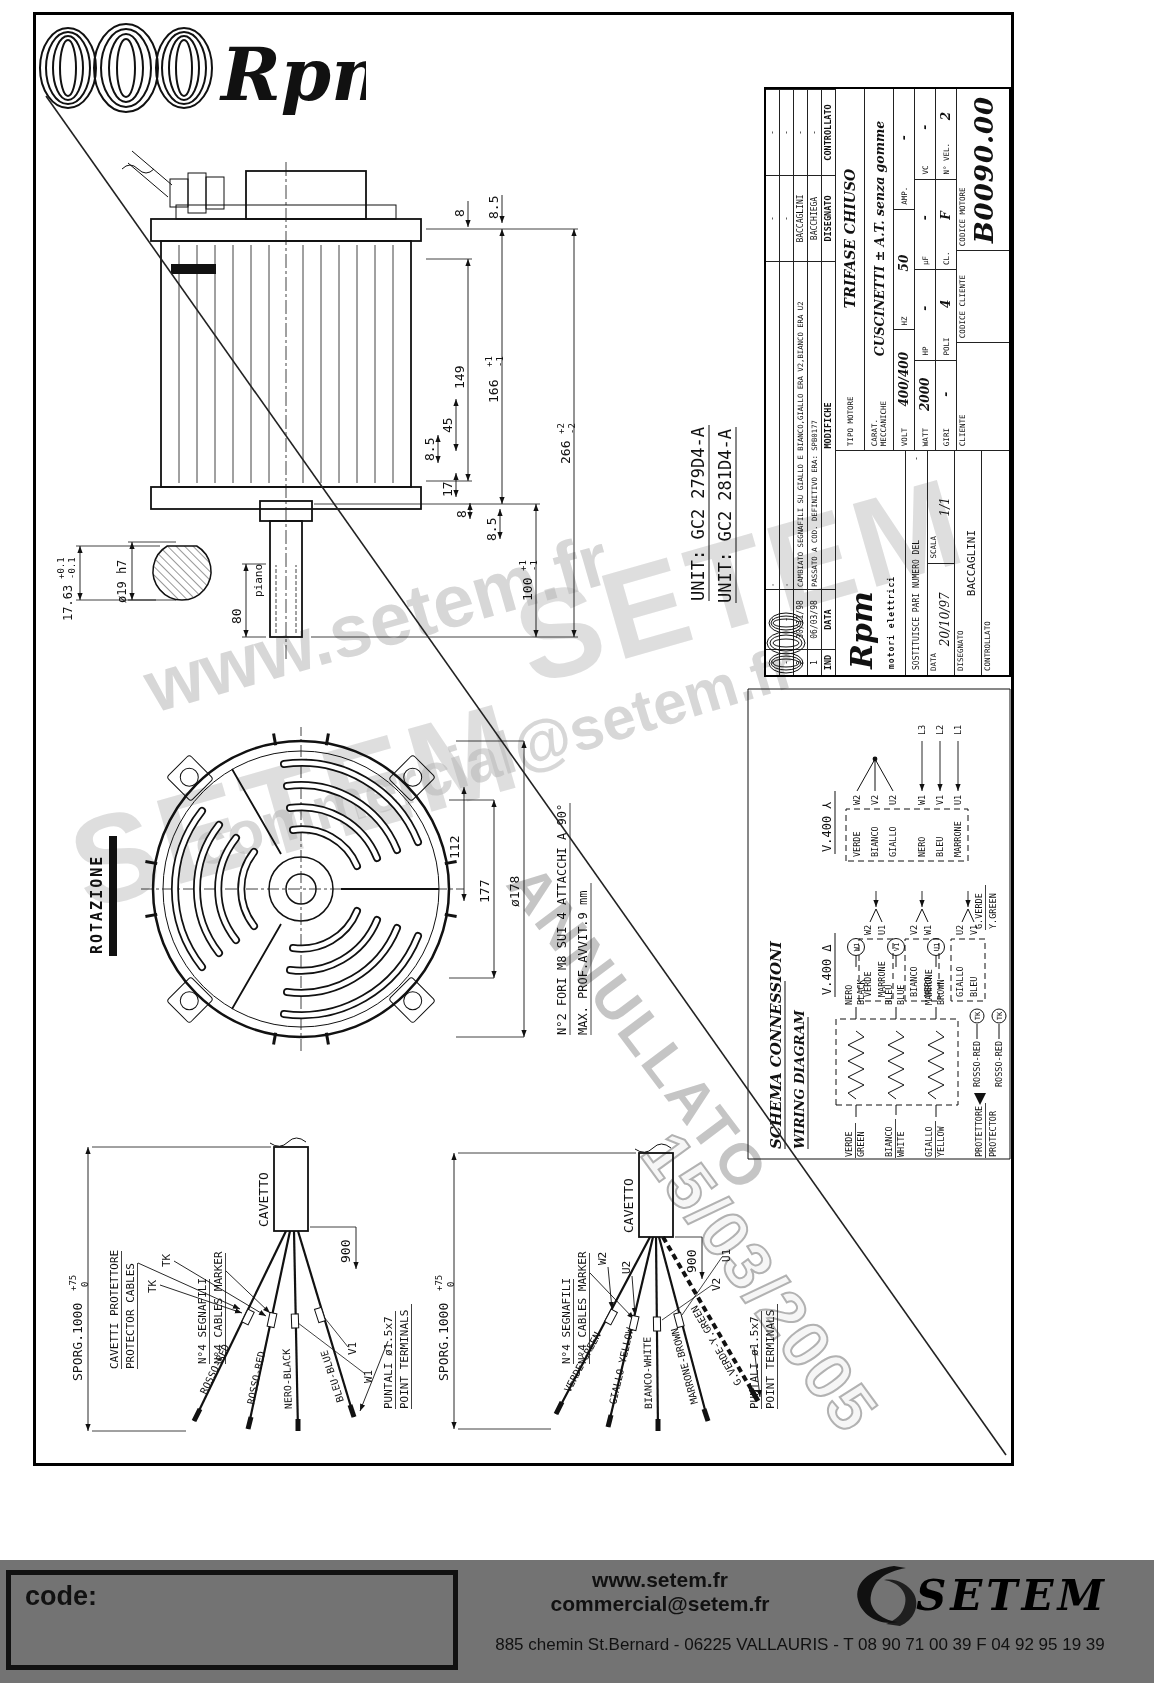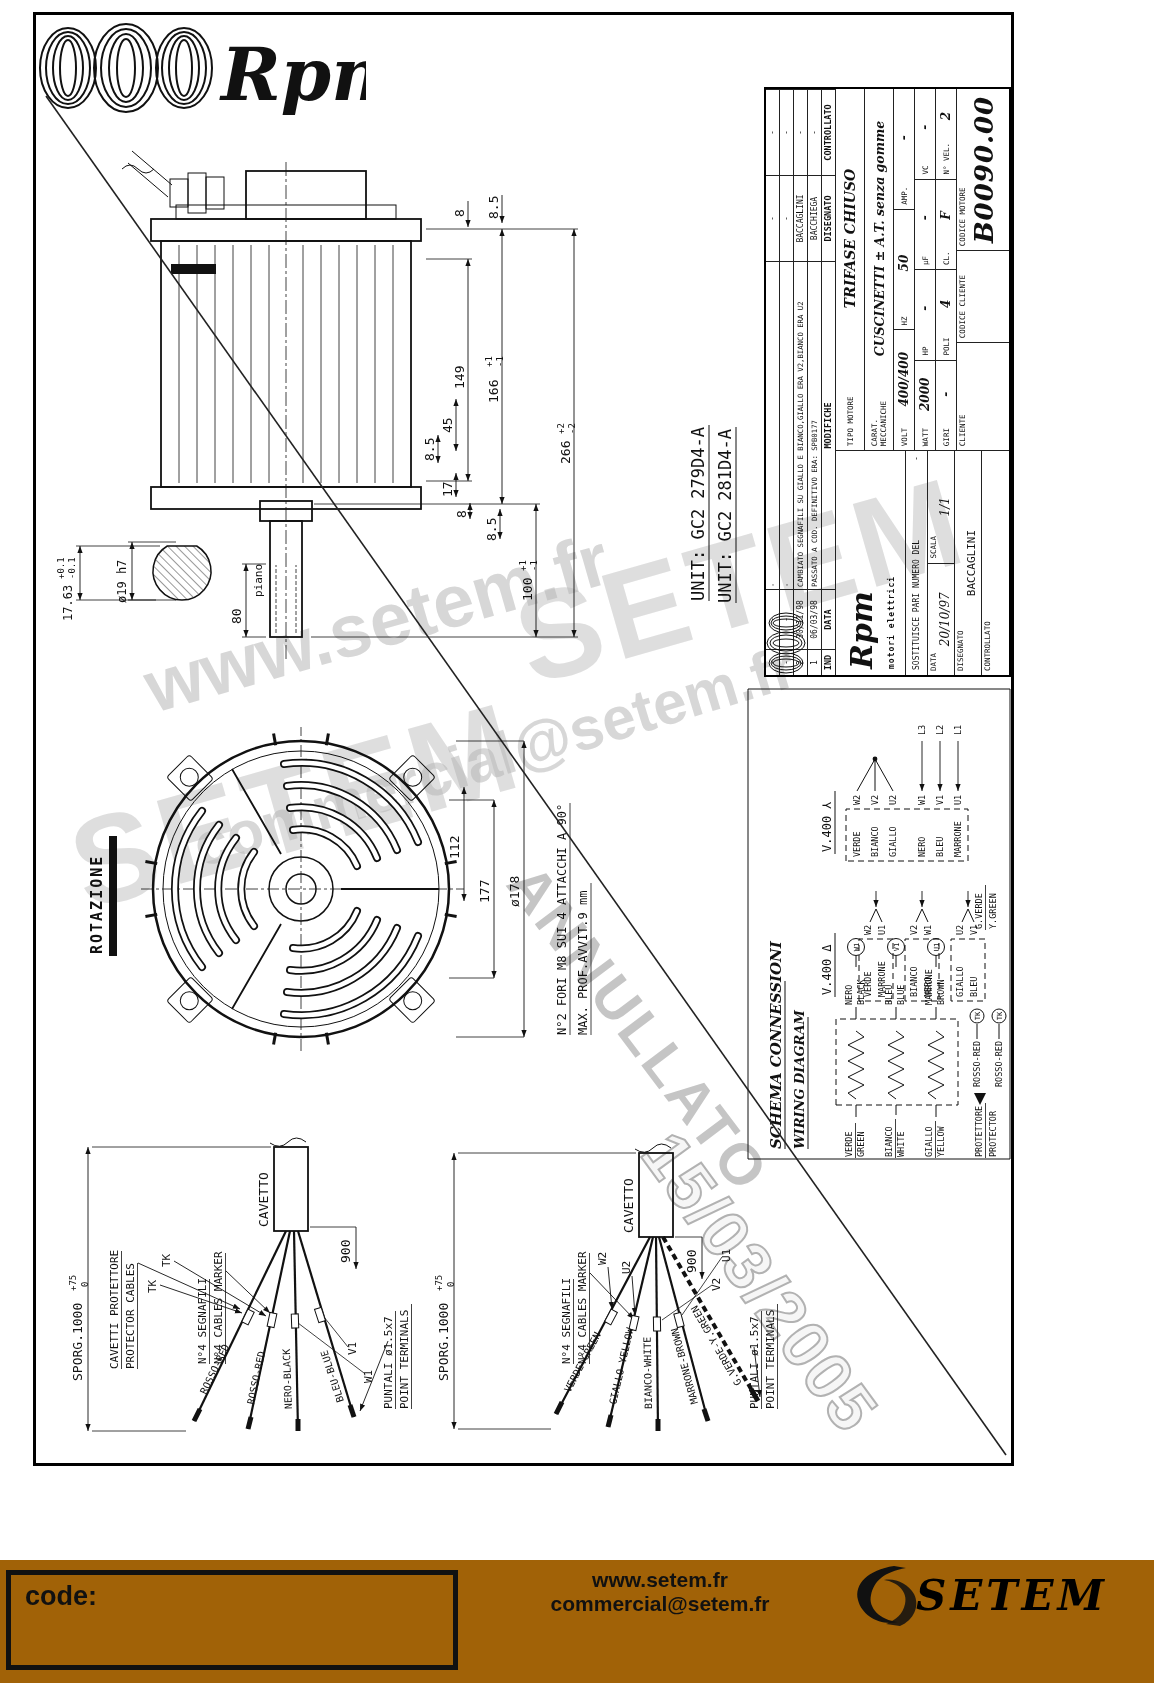--- a/index.html
+++ b/index.html
@@ -62,21 +62,21 @@
   .codmot{font:italic bold 26px "DejaVu Serif",serif;text-align:center;margin-top:2px;letter-spacing:1px;}
   
   .wm{position:absolute;z-index:1;font-family:"Liberation Sans",sans-serif;font-weight:bold;
       color:#b7b7b7;opacity:.55;white-space:nowrap;transform-origin:0 0;}
   #overlay{position:absolute;left:0;top:0;z-index:3;pointer-events:none;}
   #brandlogo{position:absolute;left:36px;top:16px;z-index:4;}
   #refbox{position:absolute;left:742px;top:34px;width:286px;z-index:4;border-bottom:3px solid #000;
           display:flex;gap:22px;align-items:baseline;padding-bottom:4px;
           font:italic bold 30px "Liberation Sans",sans-serif;}
   
-  #footer{position:absolute;left:0;top:1560px;width:1154px;height:123px;z-index:4;background:#a16207;}
+  #footer{position:absolute;left:0;top:1560px;width:1154px;height:123px;z-index:4;background:#737373;}
   #codebox{position:absolute;left:6px;top:10px;width:452px;height:100px;border:5px solid #111;box-sizing:border-box;}
   #codebox .cl{position:absolute;left:14px;top:6px;font:bold 27px "Liberation Sans",sans-serif;}
   #codebox .cv{position:absolute;left:80px;top:22px;width:360px;text-align:center;
                font:bold 60px "Liberation Sans",sans-serif;letter-spacing:1px;}
   #fmid{position:absolute;left:490px;top:8px;width:340px;text-align:center;
         font:bold 21px "Liberation Sans",sans-serif;}
   #faddr{position:absolute;left:470px;top:75px;width:660px;text-align:center;
          font:17px "Liberation Sans",sans-serif;}
   #setemlogo{position:absolute;left:850px;top:2px;}
   .setemTxt{font:italic bold 42px "DejaVu Serif",serif;letter-spacing:4px;
@@ -692,20 +692,21 @@
   </svg>
 
   <div id="footer">
     <div id="codebox">
       <span class="cl">code:</span>
     </div>
     <div id="fmid">
       <div>www.setem.fr</div>
       <div>commercial@setem.fr</div>
     </div>
+    <div id="faddr">885 chemin St.Bernard  -  06225 VALLAURIS  -  T 08 90 71 00 39   F 04 92 95 19 39</div>
     <div id="setemlogo">
       <svg width="300" height="70" viewBox="0 0 300 70">
         <g>
           <path d="M44,4 C18,8 4,22 8,38 C12,54 30,64 48,60 C30,58 18,46 21,33 C24,19 34,10 56,6 Z" fill="#111"></path>
           <path d="M50,64 C64,58 70,44 64,32 C58,22 46,16 34,18 C48,20 58,30 55,42 C53,52 46,58 36,62 Z" fill="#111" opacity=".85"></path>
         </g>
         <text x="66" y="48" class="setemTxt">SETEM</text>
       </svg>
     </div>
   </div>

